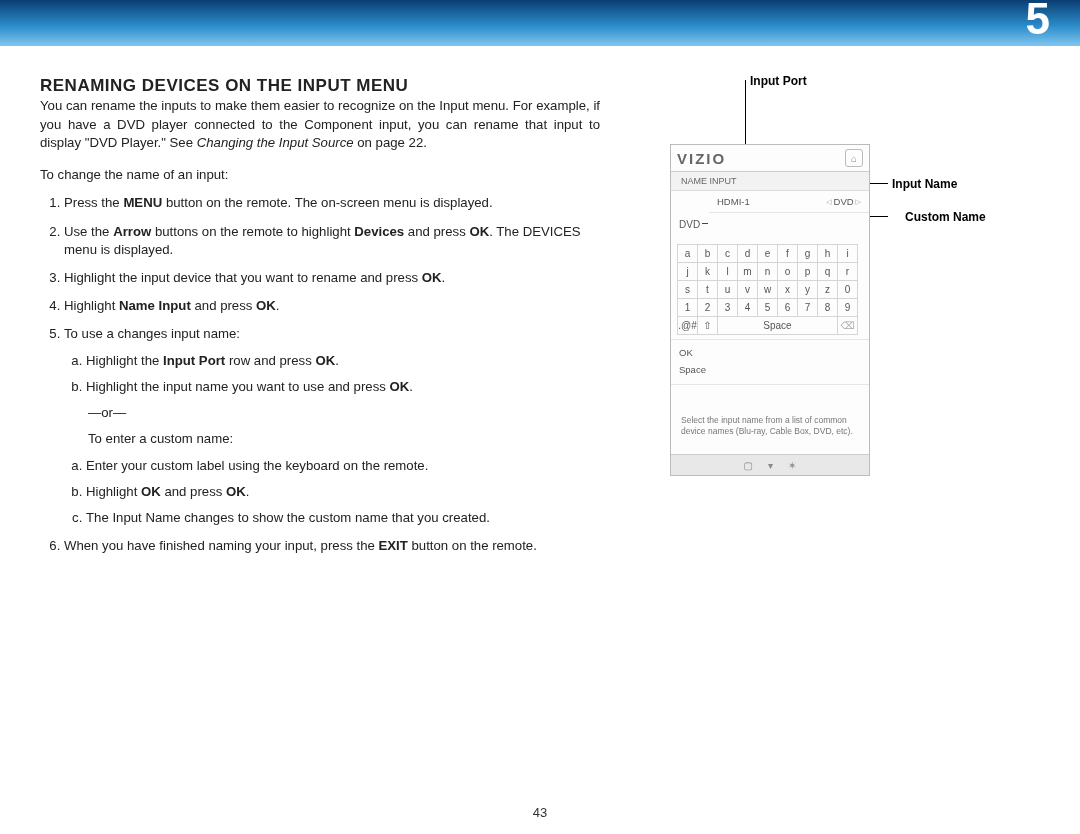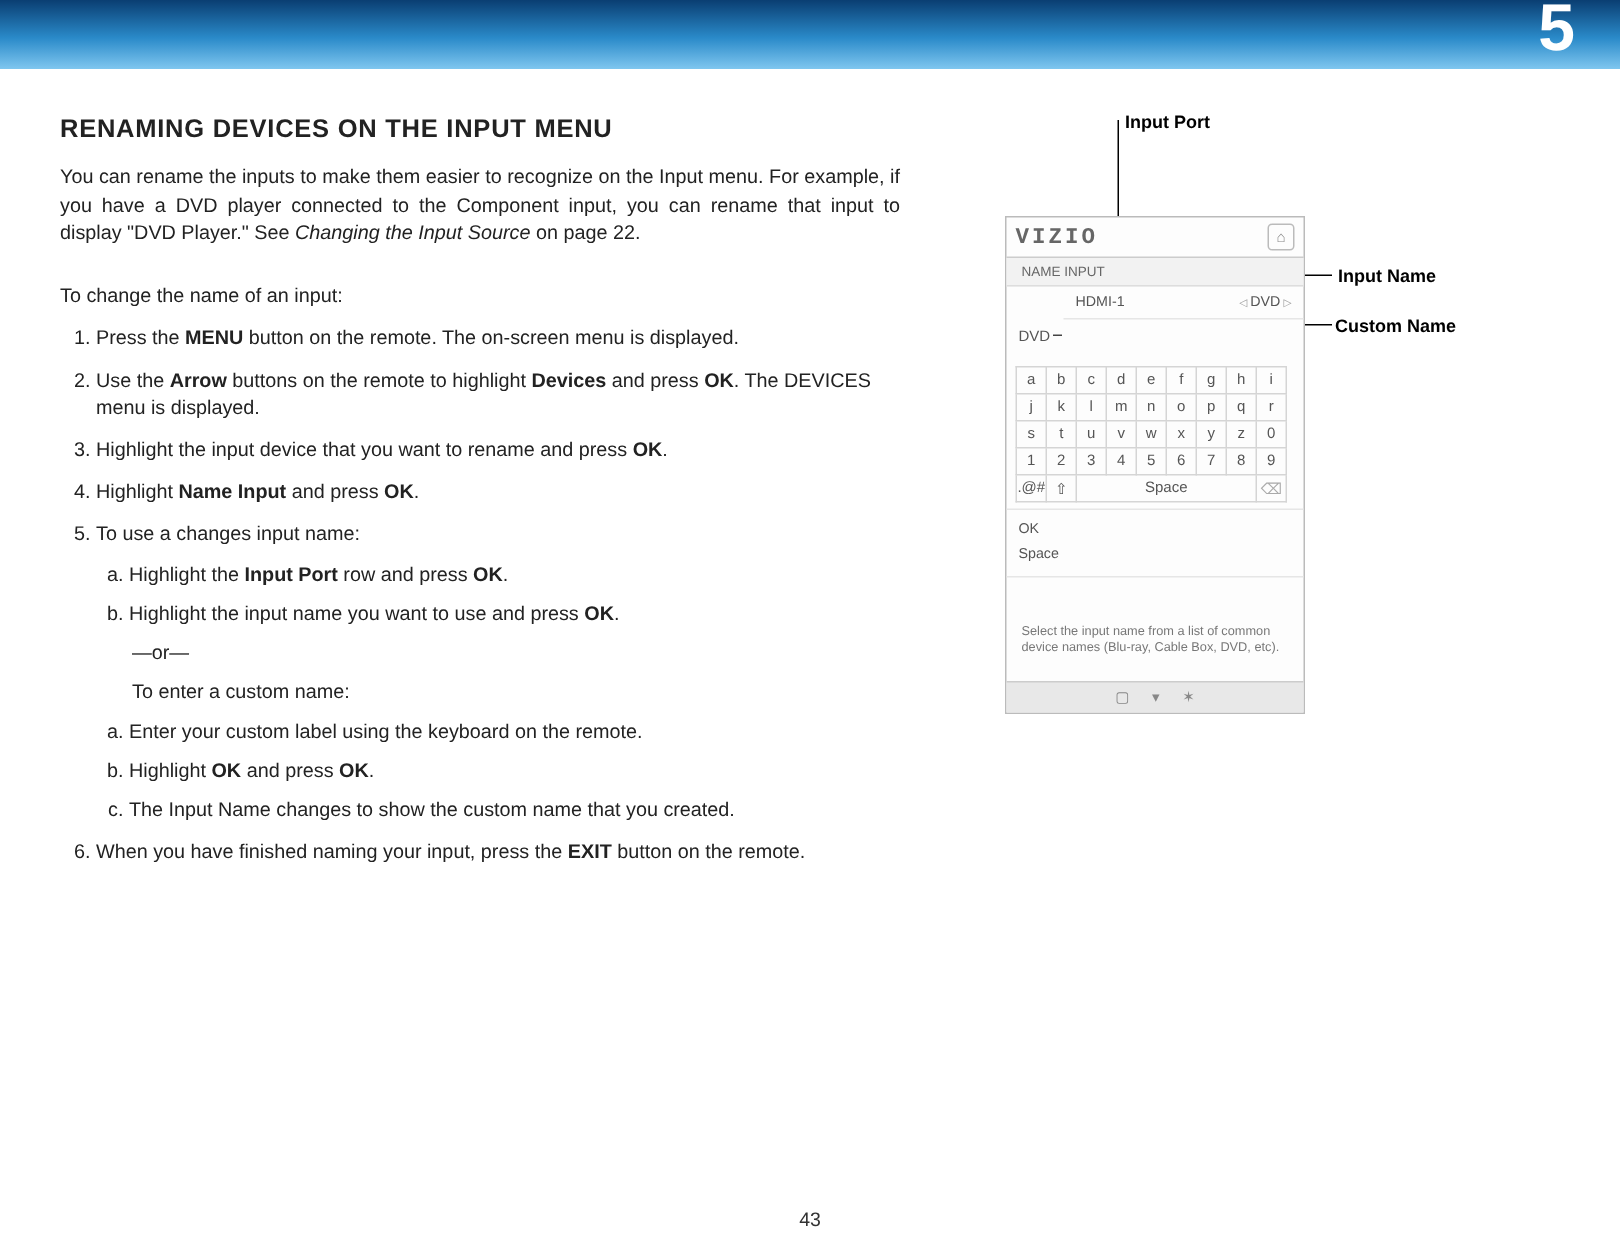--- a/index.html
+++ b/index.html
@@ -33,23 +33,22 @@
   }
   .left-col {
     width: 560px;
     font-size: 13.2px;
     line-height: 1.38;
   }
   h2 {
     font-size: 17px;
     font-weight: 800;
     letter-spacing: 0.5px;
-    margin-bottom: 12px;
-  }
-  p.intro { margin-bottom: 24px; text-align: justify; }
+  }
+  p.intro { margin-bottom: 14px; text-align: justify; }
   p.leadin { margin-bottom: 10px; }
   ol.main {
     list-style: decimal;
     padding-left: 24px;
   }
   ol.main > li { margin-bottom: 10px; }
   ol.sub {
     list-style: lower-alpha;
     padding-left: 22px;
   }
@@ -93,21 +92,21 @@
     color: #555;
   }
   .osd-header {
     display: flex;
     align-items: center;
     justify-content: space-between;
     padding: 4px 6px;
     border-bottom: 1px solid #ccc;
   }
   .osd-logo {
-    font-family: Liberation Mono, monospace;
+    font-family: Liberation Sans, sans-serif;
     font-weight: 700;
     font-size: 15px;
     letter-spacing: 2px;
     color: #666;
   }
   .osd-home {
     width: 18px; height: 18px;
     border: 1px solid #bbb;
     border-radius: 3px;
     display: flex; align-items: center; justify-content: center;
@@ -236,21 +235,21 @@
 
     <div class="callout" style="left:80px; top:0px;">Input Port</div>
     <div class="line" style="left:75px; top:6px; width:1px; height:102px;"></div>
     <div class="line" style="left:40px; top:108px; width:35px; height:1px;"></div>
     <div class="dot" style="left:38px; top:106px;"></div>
 
     <div class="callout" style="left:222px; top:103px;">Input Name</div>
     <div class="line" style="left:190px; top:109px; width:28px; height:1px;"></div>
     <div class="dot" style="left:186px; top:107px;"></div>
 
-    <div class="callout" style="left:220px; top:136px;text-align:right;">Custom Name</div>
+    <div class="callout" style="left:235px; top:136px;text-align:right;">Custom Name</div>
     <div class="line" style="left:50px; top:142px; width:168px; height:1px;"></div>
     <div class="dot" style="left:46px; top:140px;"></div>
 
     <div class="osd">
       <div class="osd-header">
         <span class="osd-logo">VIZIO</span>
         <span class="osd-home">⌂</span>
       </div>
       <div class="osd-title">NAME INPUT</div>
       <div class="osd-row">

